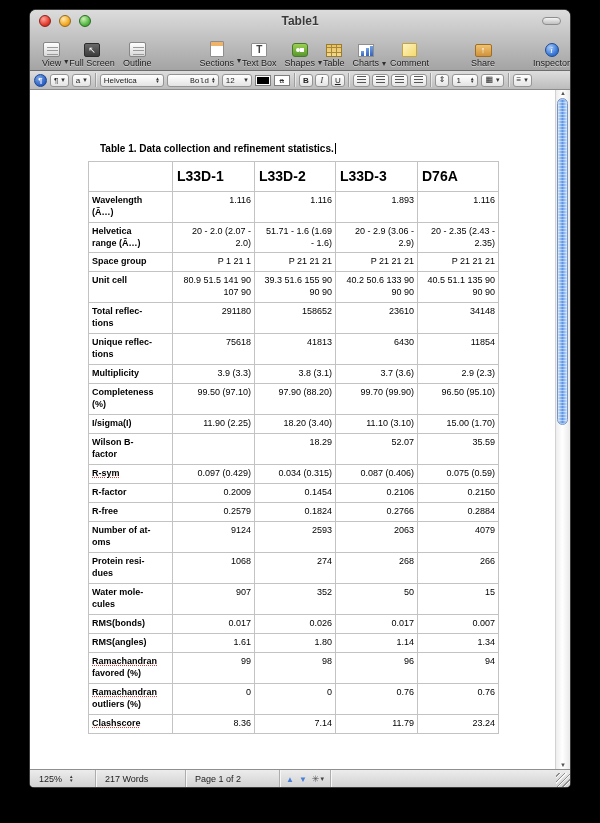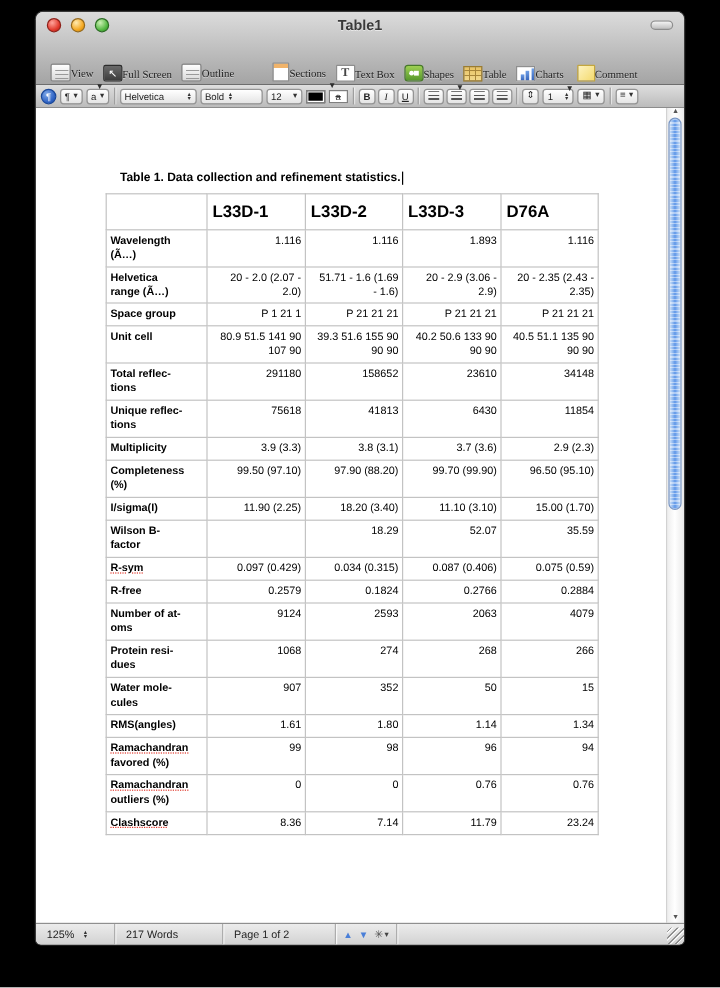--- a/index.html
+++ b/index.html
@@ -13,25 +13,25 @@
   .titlebar{height:22px;position:relative;display:flex;align-items:center;justify-content:center;}
   .lights{position:absolute;left:9px;top:5px;display:flex;gap:8px;}
   .light{width:12px;height:12px;border-radius:50%;}
   .light.red{background:radial-gradient(circle at 35% 30%,#ffa49b,#e23b2e 62%,#a81d12);border:1px solid #8e2019;box-sizing:border-box;}
   .light.yellow{background:radial-gradient(circle at 35% 30%,#ffeab0,#f4a821 62%,#bf7d0e);border:1px solid #96691b;box-sizing:border-box;}
   .light.green{background:radial-gradient(circle at 35% 30%,#ccf0b4,#54b843 62%,#2c8a21);border:1px solid #2a6b22;box-sizing:border-box;}
   .title{font-size:12px;font-weight:bold;color:#3a3a3a;text-shadow:0 1px 0 rgba(255,255,255,.55);}
   .pill{position:absolute;right:9px;top:7px;width:19px;height:8px;border-radius:4px;
         background:linear-gradient(#f4f4f4,#bfbfbf);border:1px solid #8d8d8d;box-sizing:border-box;}
   .toolbar{display:flex;align-items:flex-end;height:36px;padding:0 4px 2px 8px;}
-  .tool{position:relative;display:flex;flex-direction:row;align-items:center;margin:0 4px;font-family:Liberation Serif, serif;}
+  .tool{position:relative;display:flex;flex-direction:column;align-items:center;margin:0 4px;}
   .tool-label{font-size:9px;color:#1e1e1e;text-shadow:0 1px 0 rgba(255,255,255,.45);margin-top:1px;white-space:nowrap;}
   .tool-dd{position:absolute;top:8px;right:-7px;}
   .tool-dd::before{content:"▾";font-size:8px;color:#2e2e2e;}
-  .tool.sections{margin-left:28px}.tool.share{margin-left:38px}.tool.inspector{margin-left:34px}
+  .tool.sections{margin-left:44px}.tool.share{margin-left:38px}.tool.inspector{margin-left:34px}
   .tool.comment{margin-left:7px}.tool.media,.tool.colors,.tool.fonts{margin:0 3px}
   .ti{height:18px;display:flex;align-items:center;justify-content:center;position:relative;}
   .icon-view,.icon-outline{width:17px;height:15px;background:
       repeating-linear-gradient(180deg,#9a9a9a 0 1px,transparent 1px 3.5px) 3px 4px/11px 8px no-repeat,
       linear-gradient(#fefefe,#d9d9d9);border:1px solid #878787;border-radius:2px;box-sizing:border-box;}
   .icon-full-screen{width:16px;height:14px;background:linear-gradient(#6a6a6a,#3c3c3c);border:1px solid #2c2c2c;
       border-radius:2px;box-sizing:border-box;color:#fff;font-size:9px;line-height:12px;text-align:center;}
   .icon-full-screen::before{content:"↖";}
   .icon-sections{width:14px;height:16px;background:linear-gradient(#f0b36a 0 4px,#fff 4px);border:1px solid #8f8f8f;border-radius:1px;box-sizing:border-box;}
   .icon-text-box{width:16px;height:14px;background:#fff;border:1px solid #8f8f8f;border-radius:1px;
@@ -188,21 +188,21 @@
 
     <div class="fbar">
       <div class="pcirc">¶</div>
       <div class="fbtn dd8">¶</div>
       <div class="fbtn dd8">a</div>
       <div class="fsep"></div>
       <div class="fsel" style="width:64px;justify-content:space-between;">
           <span>Helvetica</span>
           <span class="stp"></span>
         </div>
-      <div class="fsel" style="width:52px;justify-content:flex-start;">
+      <div class="fsel" style="width:52px;justify-content:flex-end;font-family:Liberation Mono, monospace;">
           <span>Bold</span>
           <span class="stp"></span>
         </div>
       <div class="fsel dd8" style="width:30px;justify-content:space-between;">
           <span>12</span>
         </div>
       <div class="well black"></div>
       <div class="well hl">a</div>
       <div class="fsep"></div>
       <div class="fbtn biu" style="font-weight:bold;">B</div>
@@ -332,20 +332,27 @@
                 <td>35.59</td>
               </tr>
               <tr>
                 <th><span class="squiggle">R-sym</span></th>
                 <td>0.097 (0.429)</td>
                 <td>0.034 (0.315)</td>
                 <td>0.087 (0.406)</td>
                 <td>0.075 (0.59)</td>
               </tr>
               <tr>
+                <th><span>R-factor</span></th>
+                <td>0.2009</td>
+                <td>0.1454</td>
+                <td>0.2106</td>
+                <td>0.2150</td>
+              </tr>
+              <tr>
                 <th><span>R-free</span></th>
                 <td>0.2579</td>
                 <td>0.1824</td>
                 <td>0.2766</td>
                 <td>0.2884</td>
               </tr>
               <tr>
                 <th><span>Number of at-</span><br><span>oms</span></th>
                 <td>9124</td>
                 <td>2593</td>
@@ -358,20 +365,27 @@
                 <td>274</td>
                 <td>268</td>
                 <td>266</td>
               </tr>
               <tr>
                 <th><span>Water mole-</span><br><span>cules</span></th>
                 <td>907</td>
                 <td>352</td>
                 <td>50</td>
                 <td>15</td>
+              </tr>
+              <tr>
+                <th><span>RMS(bonds)</span></th>
+                <td>0.017</td>
+                <td>0.026</td>
+                <td>0.017</td>
+                <td>0.007</td>
               </tr>
               <tr>
                 <th><span>RMS(angles)</span></th>
                 <td>1.61</td>
                 <td>1.80</td>
                 <td>1.14</td>
                 <td>1.34</td>
               </tr>
               <tr>
                 <th><span class="squiggle">Ramachandran</span><br><span>favored (%)</span></th>

